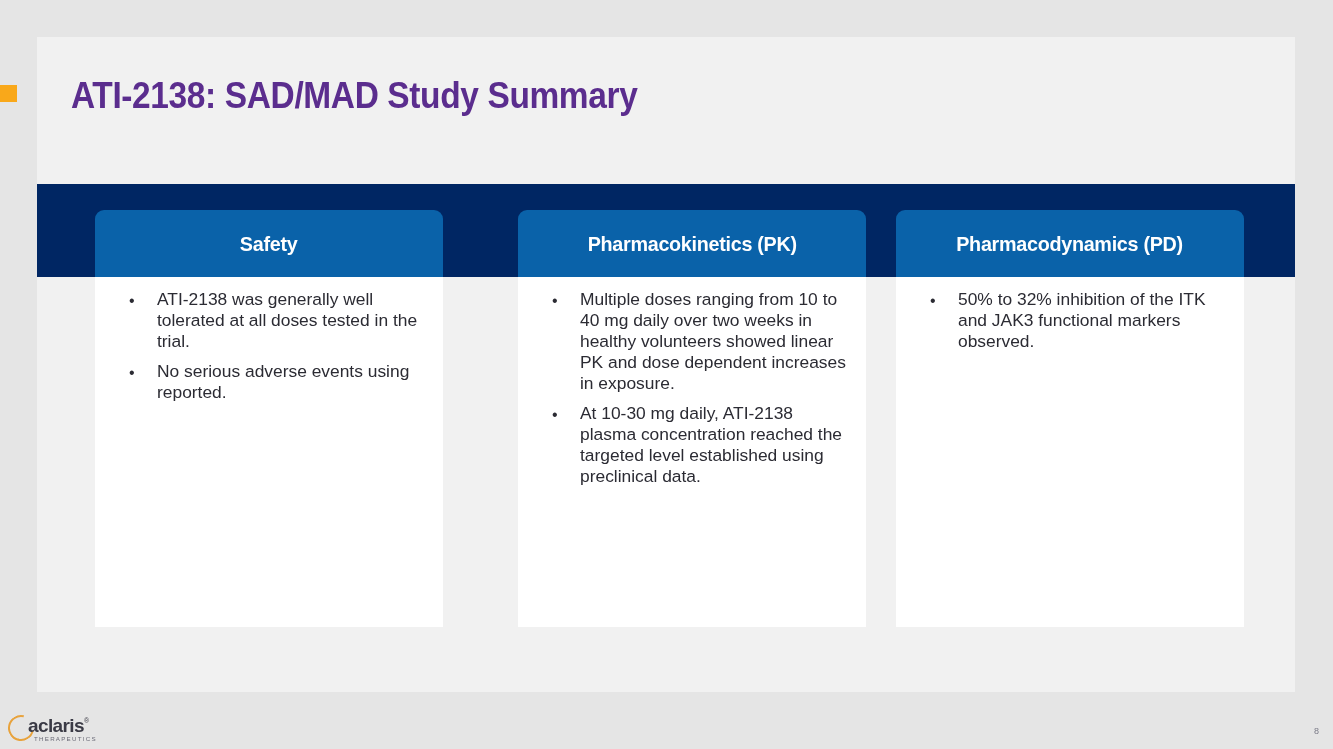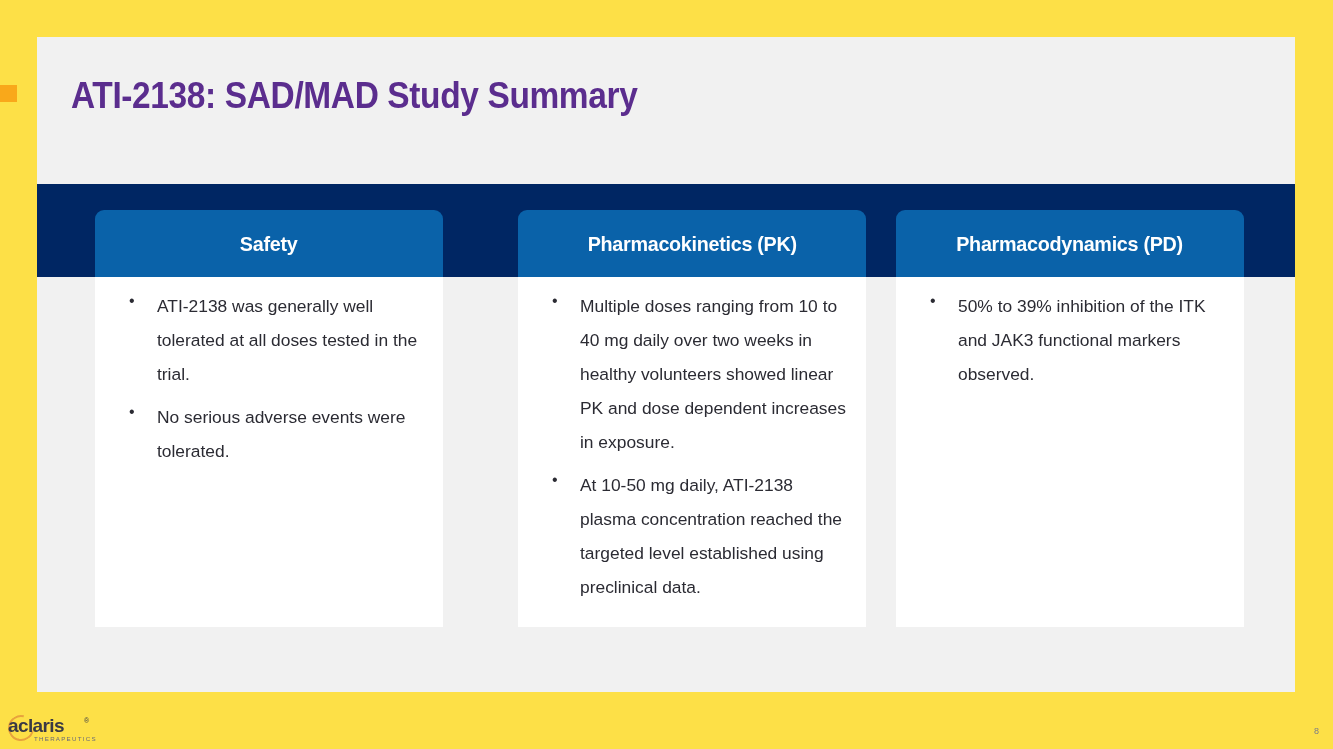--- a/index.html
+++ b/index.html
@@ -15,21 +15,21 @@
     overflow: hidden;
     font-family: "Liberation Sans", sans-serif;
     -webkit-font-smoothing: antialiased;
   }
 
   
   .slide {
     position: absolute;
     left: 0; top: 0;
     width: 1333px; height: 749px;
-    background: #fde047;
+    background: #e5e5e5;
   }
 
   .gray-panel {
     position: absolute;
     left: 37px;
     top: 37px;
     width: 1258px;
     height: 655px;
     background: #f1f1f1;
   }
@@ -123,21 +123,21 @@
     list-style: none;
     margin: 0;
     padding: 0;
   }
   ul.bullets li {
     position: relative;
     margin: 0 0 9px 0;
     padding-left: 46px;
     font-family: "Liberation Sans", sans-serif;
     font-size: 17.4px;
-    line-height: 34px;
+    line-height: 21px;
     color: #2b2b33;
   }
   ul.bullets li::before {
     content: "\2022";
     position: absolute;
     left: 18px;
     top: -1px;
     font-size: 16px;
     line-height: 26.5px;
     color: #2b2b33;
@@ -158,21 +158,21 @@
     width: 26px;
     height: 26px;
     border: 2.6px solid #e8a33d;
     border-radius: 50%;
     border-right-color: transparent;
     transform: rotate(-32deg);
     box-sizing: border-box;
   }
   .logo-word {
     position: absolute;
-    left: 0;
+    left: 20px;
     top: 2px;
     font-family: "Liberation Sans", sans-serif;
     font-size: 19px;
     font-weight: bold;
     letter-spacing: -0.6px;
     color: #3a3a45;
     line-height: 19px;
   }
   .logo-reg {
     position: absolute;
@@ -218,44 +218,44 @@
 
   <div class="cards">
 
     <div class="card c0">
       <div class="card-header">
         <span class="card-header-title">Safety</span>
       </div>
       <div class="card-body">
         <ul class="bullets">
           <li>ATI-2138 was generally well tolerated at all doses tested in the trial.</li>
-          <li>No serious adverse events were tolerated.</li>
+          <li>No serious adverse events using reported.</li>
         </ul>
       </div>
     </div>
 
     <div class="card c1">
       <div class="card-header">
         <span class="card-header-title">Pharmacokinetics (PK)</span>
       </div>
       <div class="card-body">
         <ul class="bullets">
           <li>Multiple doses ranging from 10 to 40 mg daily over two weeks in healthy volunteers showed linear PK and dose dependent increases in exposure.</li>
-          <li>At 10-50 mg daily, ATI-2138 plasma concentration reached the targeted level established using preclinical data.</li>
+          <li>At 10-30 mg daily, ATI-2138 plasma concentration reached the targeted level established using preclinical data.</li>
         </ul>
       </div>
     </div>
 
     <div class="card c2">
       <div class="card-header">
         <span class="card-header-title">Pharmacodynamics (PD)</span>
       </div>
       <div class="card-body">
         <ul class="bullets">
-          <li>50% to 39% inhibition of the ITK and JAK3 functional markers observed.</li>
+          <li>50% to 32% inhibition of the ITK and JAK3 functional markers observed.</li>
         </ul>
       </div>
     </div>
 
   </div>
 
   <div class="logo">
     <div class="logo-arc"></div>
     <div class="logo-word">aclaris</div>
     <div class="logo-reg">®</div>

